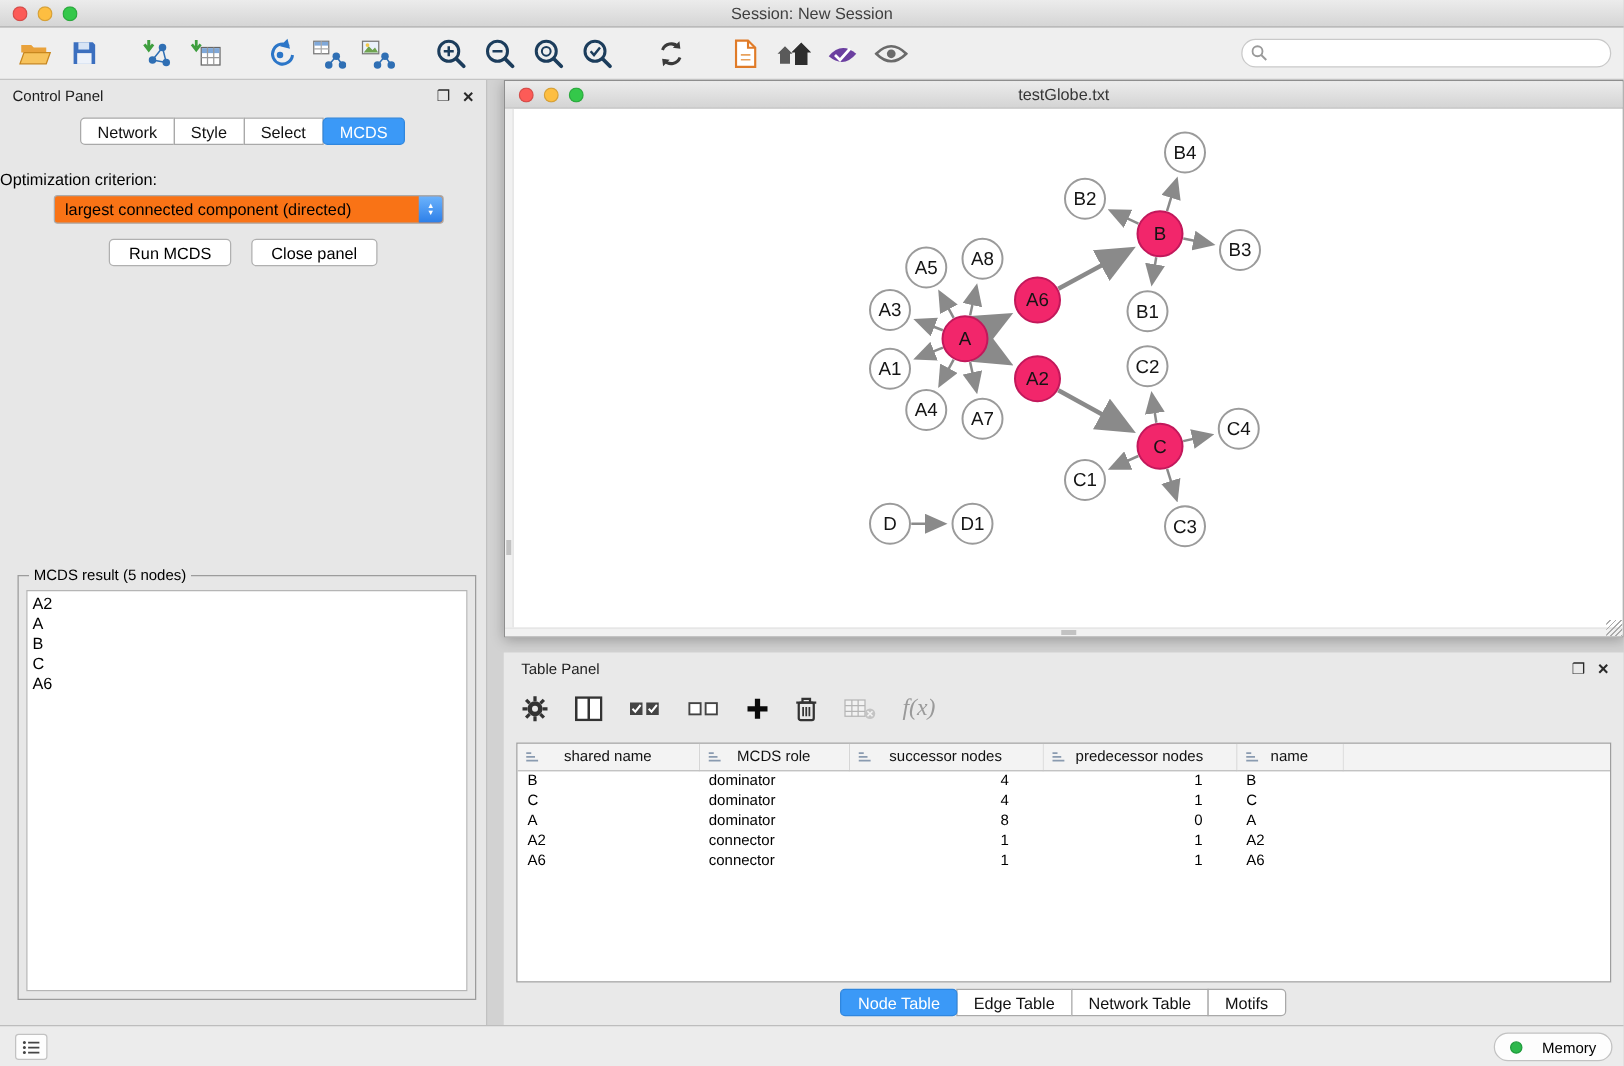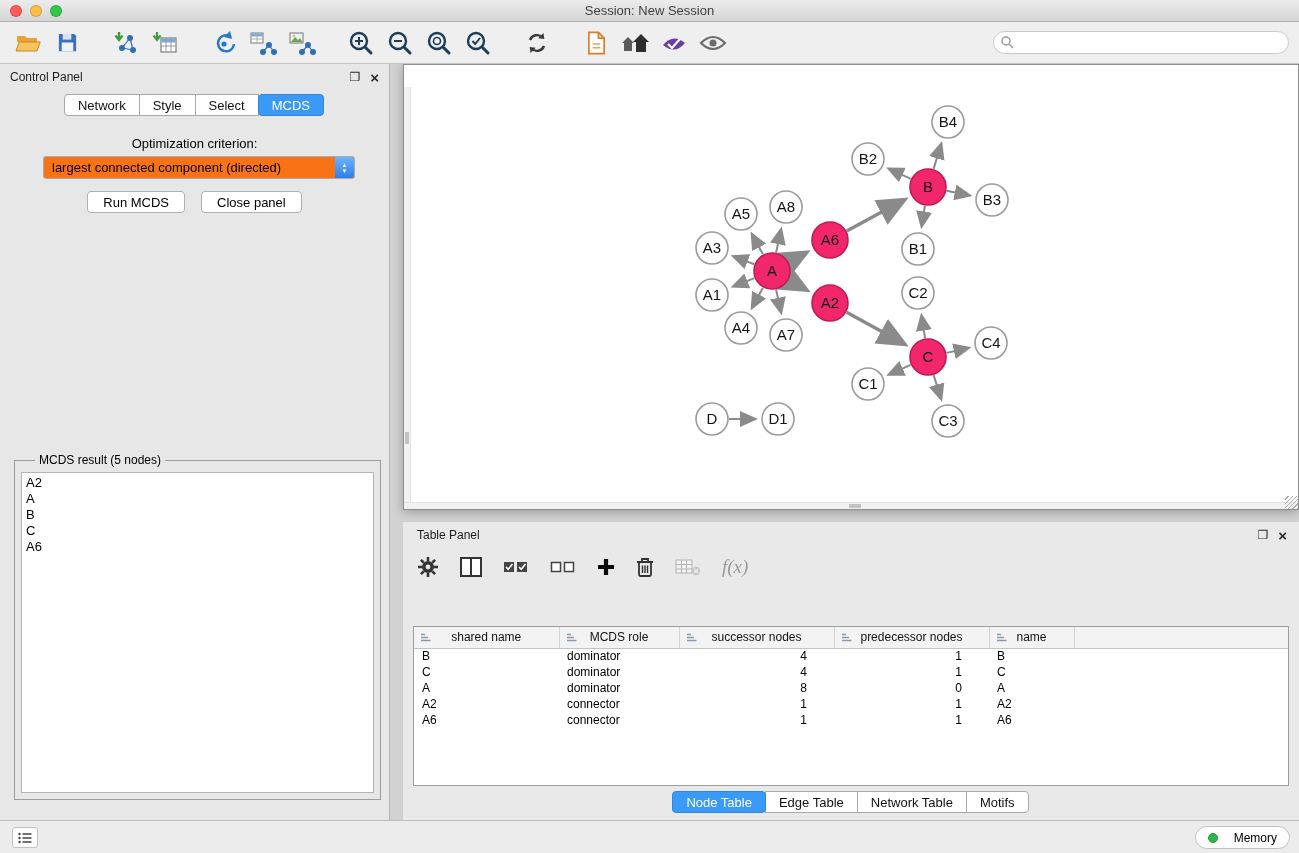--- a/index.html
+++ b/index.html
@@ -31,32 +31,32 @@
   .panel-header { height:26px; display:flex; align-items:center; padding:0 10px; font-size:12px; color:#1d1d1d;}
   .panel-header .spacer{flex:1;}
   .mini-ico { font-size:12px; color:#2a2a2a; margin-left:10px; line-height:1;}
   .mini-ico.x { font-weight:bold; font-size:15px;}
   .cp-tabs { position:absolute; top:30px; left:0; right:0; display:flex; justify-content:center;}
   .seg-tab { height:22px; padding:0 13px; font-size:13px; background:#fff; border:1px solid #a9a9a9;
     display:flex; align-items:center; margin-left:-1px; color:#111;}
   .seg-tab:first-child{border-radius:4px 0 0 4px;}
   .seg-tab:last-child{border-radius:0 4px 4px 0;}
   .seg-tab.active{background:#3b99f7; border-color:#2f86de; color:#fff; border-radius:4px; position:relative; z-index:2;}
-  .opt-label { position:absolute; top:72px; left:0; right:0; text-align:center; font-size:13px; color:#000;}
+  .opt-label { position:absolute; top:72px; left:0; right:0; font-size:13px; color:#000;}
   .criterion { position:absolute; top:92px; left:43px; width:312px; height:23px; background:#f97316;
     border:1px solid #ababab; border-radius:3px; font-size:13px; display:flex; align-items:center; padding-left:8px; color:#000;}
   .stepper { position:absolute; right:0px; top:0px; bottom:0px; width:19px;
     background:linear-gradient(#6cb3fc,#2d7fe8); border-radius:0 3px 3px 0; display:flex; flex-direction:column;
     align-items:center; justify-content:center; color:#fff; font-size:6px; line-height:6px;}
   .cp-buttons { position:absolute; top:127px; left:0; right:0; display:flex; justify-content:center; gap:16px;}
   .mac-btn { height:22px; padding:0 15px; background:#fff; border:1px solid #b0b0b0; border-radius:4px;
     font-size:13px; color:#000; display:flex; align-items:center; font-family:inherit;}
   .result-box { position:absolute; left:14px; right:8px; top:389px; bottom:20px;
     border:1px solid #9c9c9c; display:flex; padding:5px 6px 6px;}
-  .result-box legend { font-size:12px; padding:0 4px; margin-left:14px; color:#000;}
+  .result-box legend { font-size:12px; padding:0 4px; margin-left:2px; color:#000;}
   .result-inner { flex:1; background:#fff; border:1px solid #b5b5b5; padding:2px 4px; font-size:13px; overflow:hidden;}
   .result-item { line-height:16px; color:#000;}
   
   .right-area { position:absolute; left:390px; top:64px; right:0; bottom:33px; background:#d2d2d2;}
   .network-window { position:absolute; left:13px; top:0; width:896px; height:446px; background:#fff;
     border:1px solid #8e8e8e; box-shadow:0 2px 10px rgba(0,0,0,.28);}
   .nw-titlebar { height:22px; background:linear-gradient(#ececec,#d4d4d4); border-bottom:1px solid #aeaeae;
     position:relative; display:flex; align-items:center;}
   .nw-title { position:absolute; left:0; right:0; text-align:center; font-size:13px; color:#363636; pointer-events:none;}
   .nw-content { position:absolute; top:22px; left:0; right:0; bottom:0; background:#fff; overflow:hidden;}
@@ -67,21 +67,21 @@
   .resize-grip { position:absolute; right:0; bottom:0; width:13px; height:13px;
     background:repeating-linear-gradient(135deg,transparent 0 2px,#ababab 2px 3px);}
   #graph-svg { position:absolute; left:0; top:0; }
   #graph-svg text { font-family:"Liberation Sans","DejaVu Sans",sans-serif; }
   
   .table-panel { position:absolute; left:13px; right:0; top:458px; bottom:0; background:#e9e9e9;}
   .tp-toolbar { position:absolute; top:26px; left:0; right:0; height:38px; display:flex; align-items:center; padding-left:14px; gap:21px;}
   .tp-ico { display:flex; align-items:center; justify-content:center; }
   .fx { font-family:"Liberation Serif","DejaVu Serif",serif; font-style:italic; color:#9a9a9a; font-size:19px;}
   .tp-table-wrap { position:absolute; left:10px; right:10px; top:72px; bottom:34px; background:#fff;
-    border:1px solid #9e9e9e; overflow:hidden;margin-top:32px;}
+    border:1px solid #9e9e9e; overflow:hidden;}
   table.data-table { border-collapse:collapse; table-layout:fixed; width:100%; }
   table.data-table th { height:21px; background:#f3f3f3; border-right:1px solid #d6d6d6; border-bottom:1px solid #c3c3c3;
     font-weight:normal; font-size:12px; color:#111; position:relative; text-align:center; }
   table.data-table th .sort-ico { position:absolute; left:6px; top:5px; }
   table.data-table th.filler { border-right:none; }
   table.data-table td { height:16px; padding:0 8px; font-size:12px; color:#000; white-space:nowrap; overflow:hidden;}
   table.data-table td.num { text-align:right; padding-right:27px; }
   .tp-tabs { position:absolute; bottom:7px; left:0; right:0; display:flex; justify-content:center;}
   
   .statusbar { position:absolute; left:0; right:0; bottom:0; height:33px; background:#ececec; border-top:1px solid #bdbdbd;}
@@ -271,20 +271,28 @@
         <div class="result-item">B</div>
         <div class="result-item">C</div>
         <div class="result-item">A6</div>
       </div>
   </fieldset>
 </div>
 
 <div class="right-area">
 
   <div class="network-window">
+    <div class="nw-titlebar">
+      <div class="traffic" style="margin-left:11px">
+        <span class="light red"></span>
+        <span class="light yellow"></span>
+        <span class="light green"></span>
+      </div>
+      <div class="nw-title">testGlobe.txt</div>
+    </div>
     <div class="nw-content">
       <svg id="graph-svg" width="894" height="423">
         <defs>
           <marker id="arrowhead" markerWidth="9" markerHeight="8" refX="7" refY="4" orient="auto">
             <path d="M0,0L9,4L0,8z" fill="#8A8A8A"></path>
           </marker>
         </defs>
       <line x1="358.9223330087103" y1="167.3088058547254" x2="348.4665267258396" y2="148.08361365718898" stroke="#8A8A8A" stroke-width="2" marker-end="url(#arrowhead)"></line>
           <line x1="372.0602406973032" y1="165.43889966947103" x2="376.87127490866965" y2="143.4456004175103" stroke="#8A8A8A" stroke-width="2" marker-end="url(#arrowhead)"></line>
           <line x1="350.25882377126106" y1="177.19921577898342" x2="330.4099068152492" y2="169.59046427917886" stroke="#8A8A8A" stroke-width="2" marker-end="url(#arrowhead)"></line>

